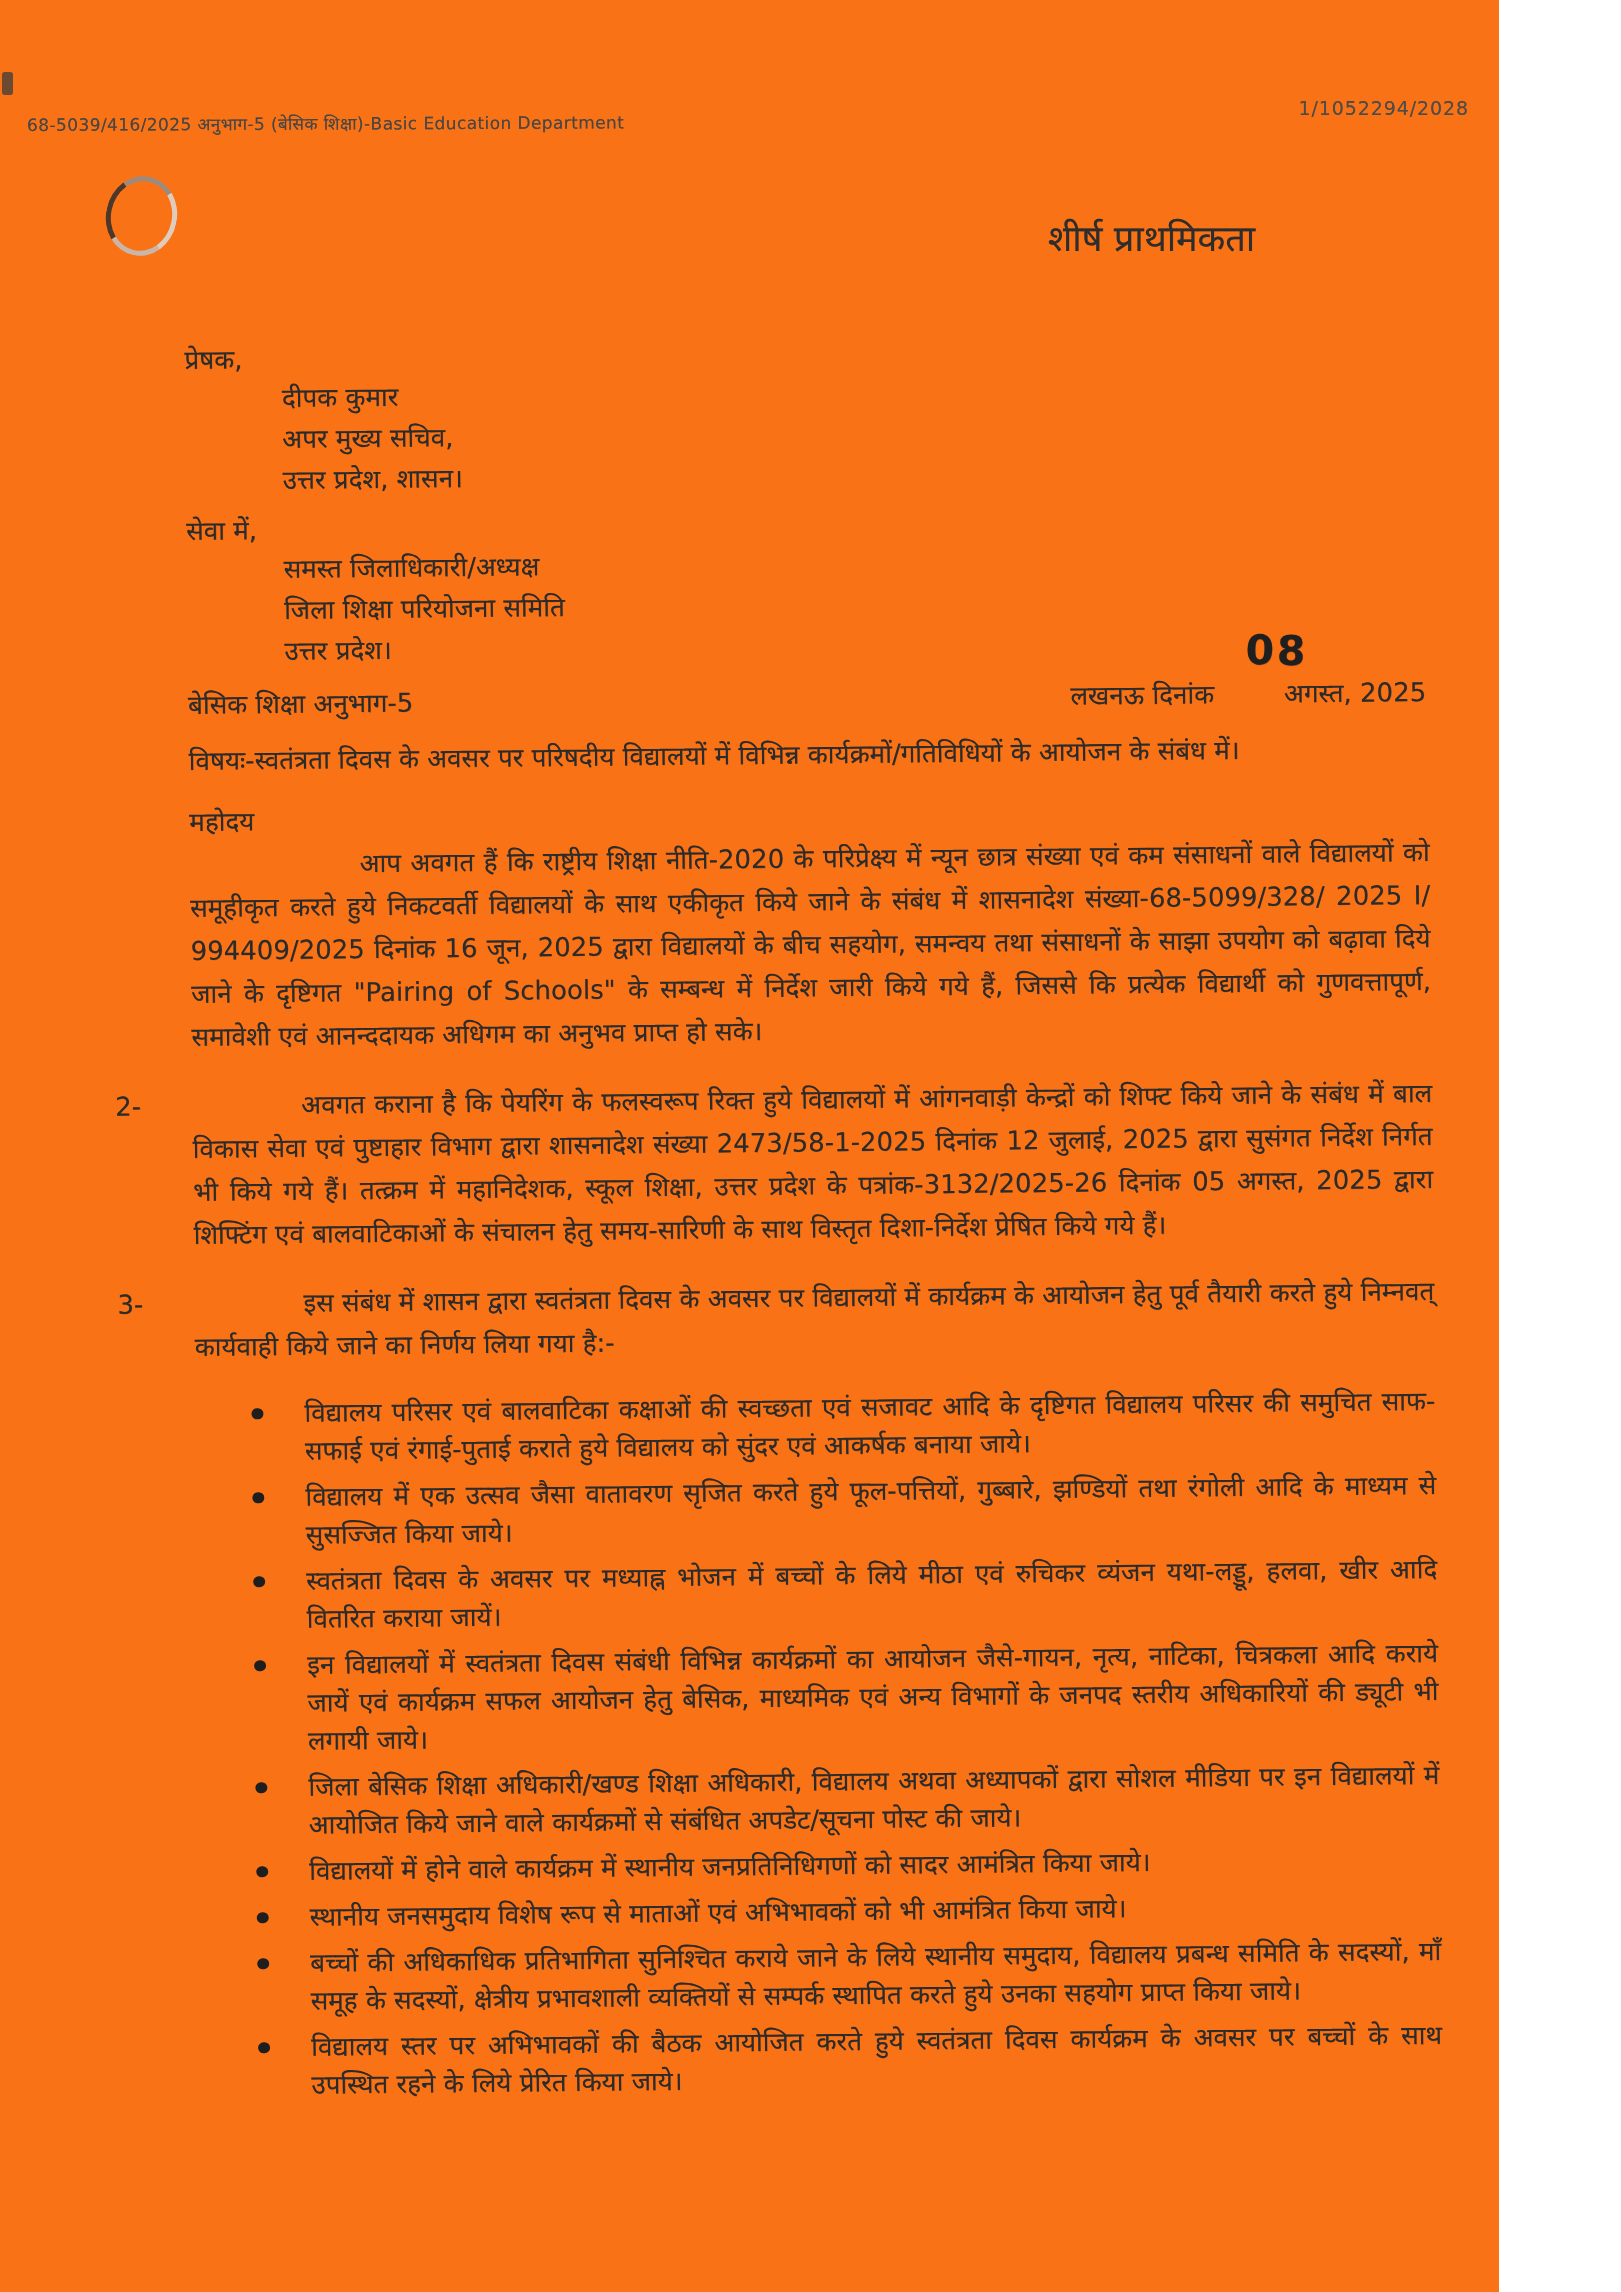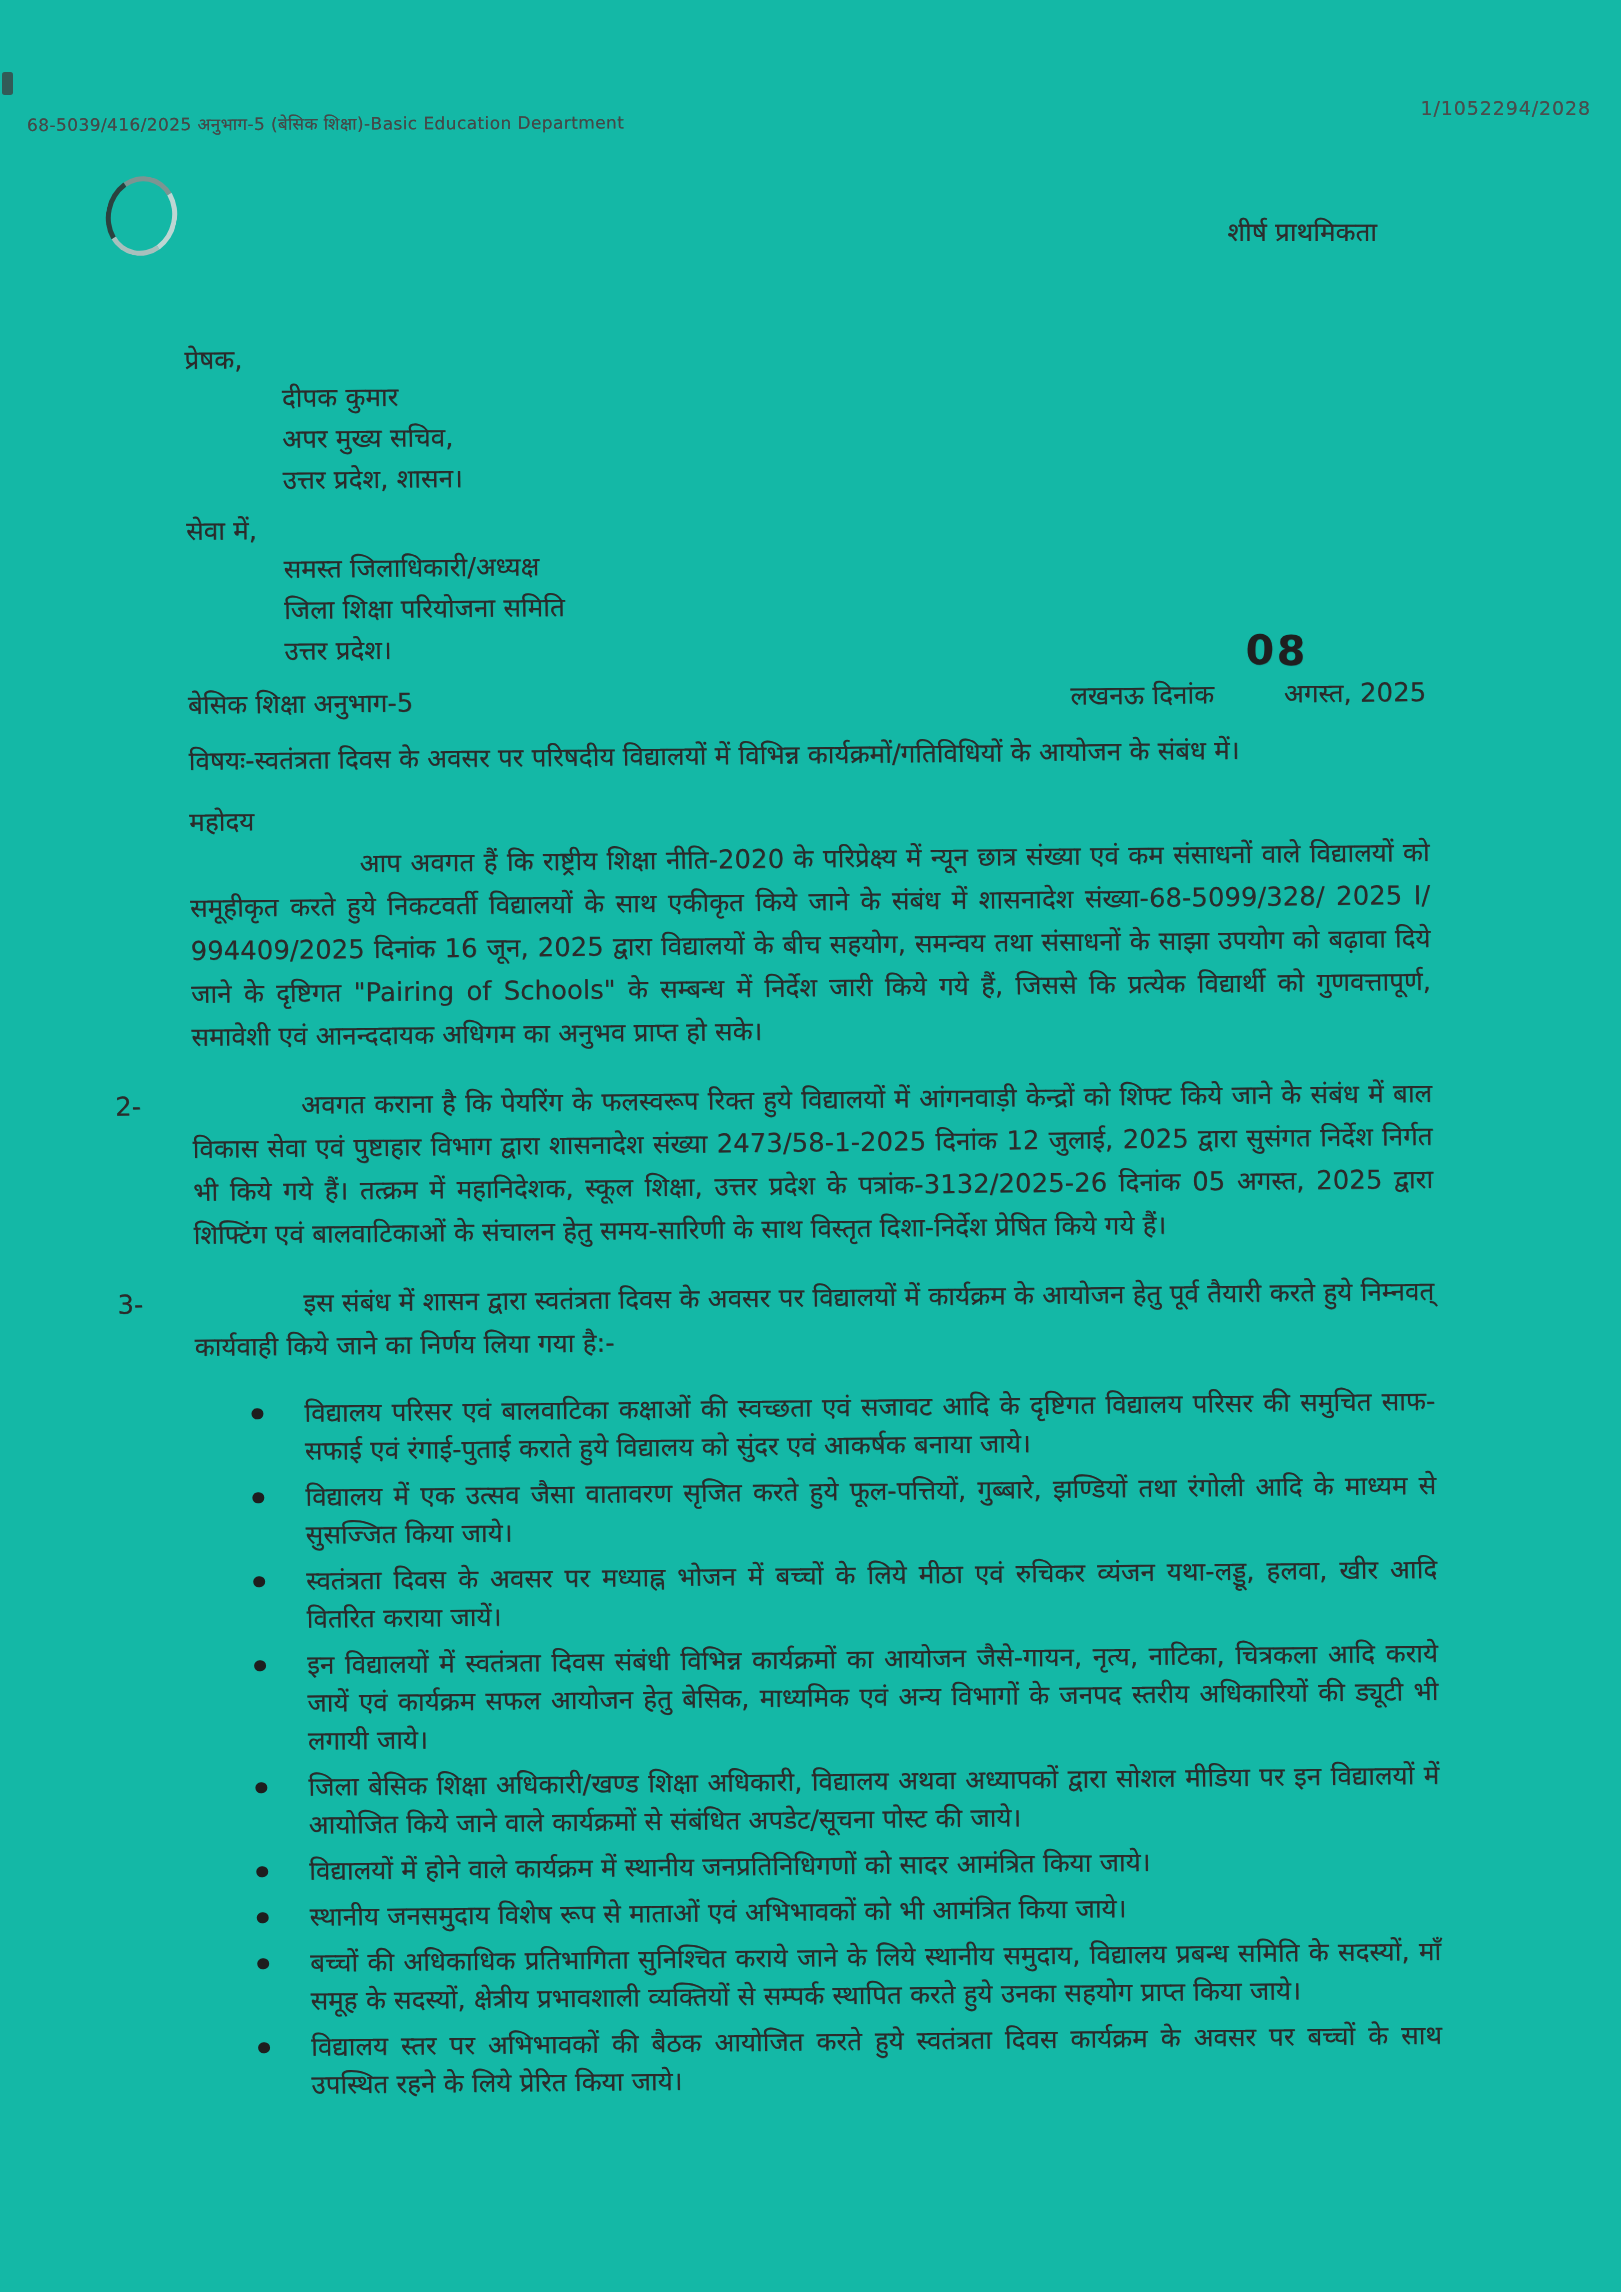--- a/index.html
+++ b/index.html
@@ -1,19 +1,19 @@
 <!DOCTYPE html>
 <html style="font-size:14.3px"><head>
 <meta charset="utf-8">
 <style>
   html,body{margin:0;padding:0;background:#ffffff;}
   .page{
     position:relative;
-    width:1621px;height:2293px;
-    background:#14b8a6;
+    width:1499px;height:2293px;
+    background:#f97316;
     overflow:hidden;
     font-family:"DejaVu Sans",sans-serif;
     color:#2b2b2b;
   }
   
   .edge-tick{position:absolute;left:1.8px;top:72px;width:11.6px;height:23px;background:#3c3c3c;border-radius:2.7px;opacity:.75;}
   .stamp{
     position:absolute;left:106px;top:176px;width:61px;height:70px;
     border-radius:50%;
     border:5.4px solid transparent;
@@ -26,21 +26,21 @@
     text-shadow:0 0 0.5px rgba(60,60,60,.55);
     transform:rotate(-.25deg);transform-origin:left top;
   }
   .hdr-right{
     position:absolute;right:30px;top:97px;
     font-size:19px;color:#4c4c4c;letter-spacing:0.9px;
     text-shadow:0 0 0.5px rgba(60,60,60,.5);
   }
   .priority{
     position:absolute;right:244px;top:213px;
-    font-size:26px;color:#2d2d2d;
+    font-size:36px;color:#2d2d2d;
     text-shadow:0.3px 0.3px 0.5px rgba(40,40,40,.5);
   }
   .content{
     position:absolute;left:184px;top:321px;width:1240px;
     font-size:26px;line-height:38px;
     transform:rotate(-.6deg);transform-origin:left top;
     text-shadow:0.3px 0.3px 0.5px rgba(40,40,40,.45);
   }
   .lbl{margin-top:19.7px;}
   .addr-lines div{margin-left:97px;line-height:41px;}

